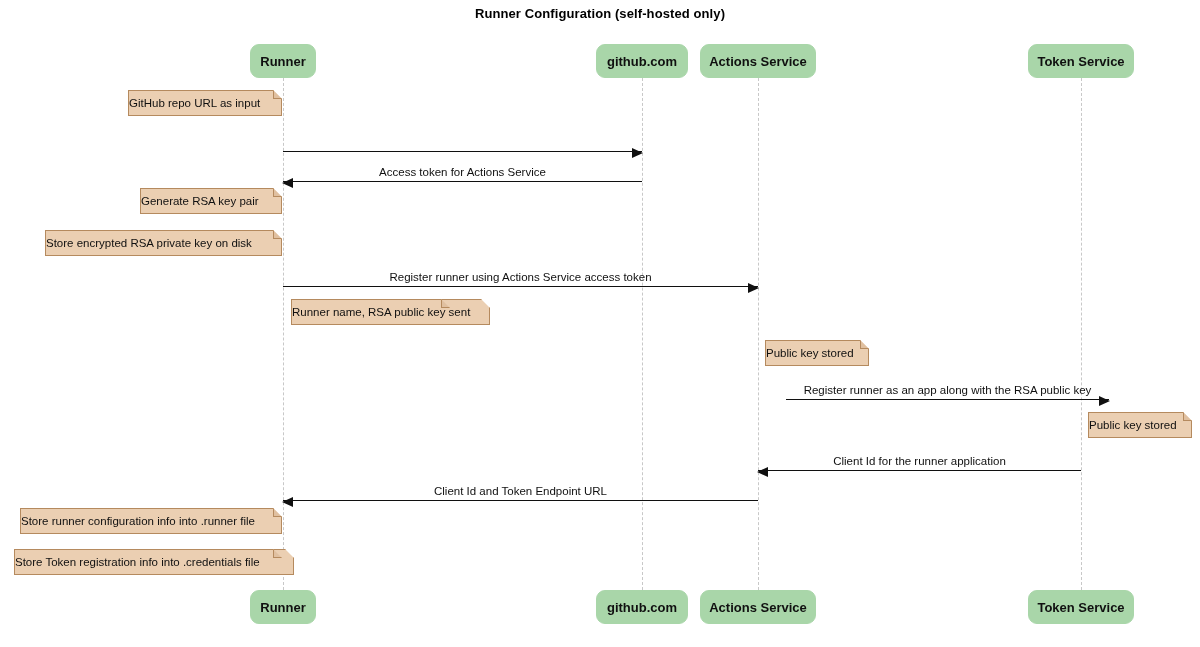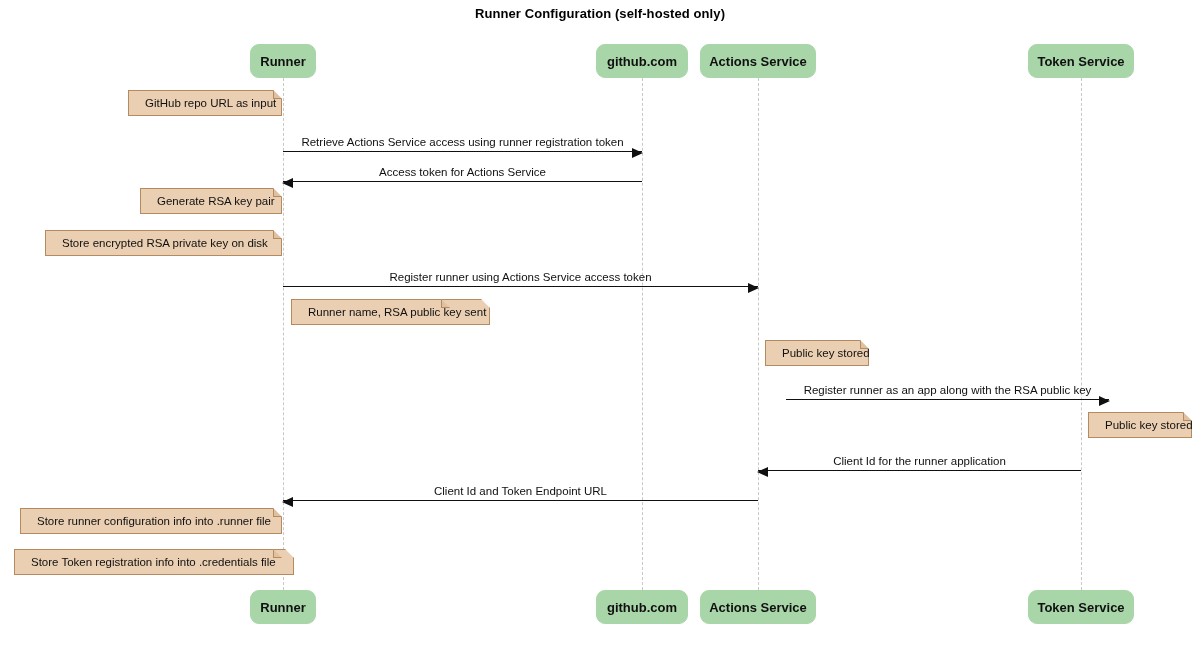--- a/index.html
+++ b/index.html
@@ -58,21 +58,21 @@
   .note {
     position: absolute;
     height: 26px;
     background: #ebcfb2;
     border: 1px solid #b58a5e;
     display: flex;
     align-items: center;
     font-size: 11.5px;
     color: #101010;
     white-space: nowrap;
-    padding: 0 16px;
+    padding: 0 0;
     clip-path: polygon(0 0, calc(100% - 9px) 0, 100% 9px, 100% 100%, 0 100%);
   }
   .note-fold {
     position: absolute;
     top: 0;
     right: 0;
     width: 9px;
     height: 9px;
     background: #e0c0a0;
     border-left: 1px solid #b58a5e;
@@ -130,21 +130,20 @@
   <div class="diagram-title">Runner Configuration (self-hosted only)</div>
 
   <div id="lifelines-layer">
       <div class="lifeline" style="left: 283px; top: 78px; height: 512px;"></div>
       <div class="lifeline" style="left: 642px; top: 78px; height: 512px;"></div>
       <div class="lifeline" style="left: 758px; top: 78px; height: 512px;"></div>
       <div class="lifeline" style="left: 1081px; top: 78px; height: 512px;"></div>
     </div>
   <div id="messages-layer">
       <div class="message" style="left: 283px; width: 359px; top: 130px;">
-        <div class="msg-label">Retrieve Actions Service access using runner registration token</div>
         <div class="msg-line"></div>
         <div class="arrowhead right"></div>
       </div>
       <div class="message" style="left: 283px; width: 359px; top: 160px;">
         <div class="msg-label">Access token for Actions Service</div>
         <div class="msg-line"></div>
         <div class="arrowhead left"></div>
       </div>
       <div class="message" style="left: 283px; width: 475px; top: 265px;">
         <div class="msg-label">Register runner using Actions Service access token</div>

